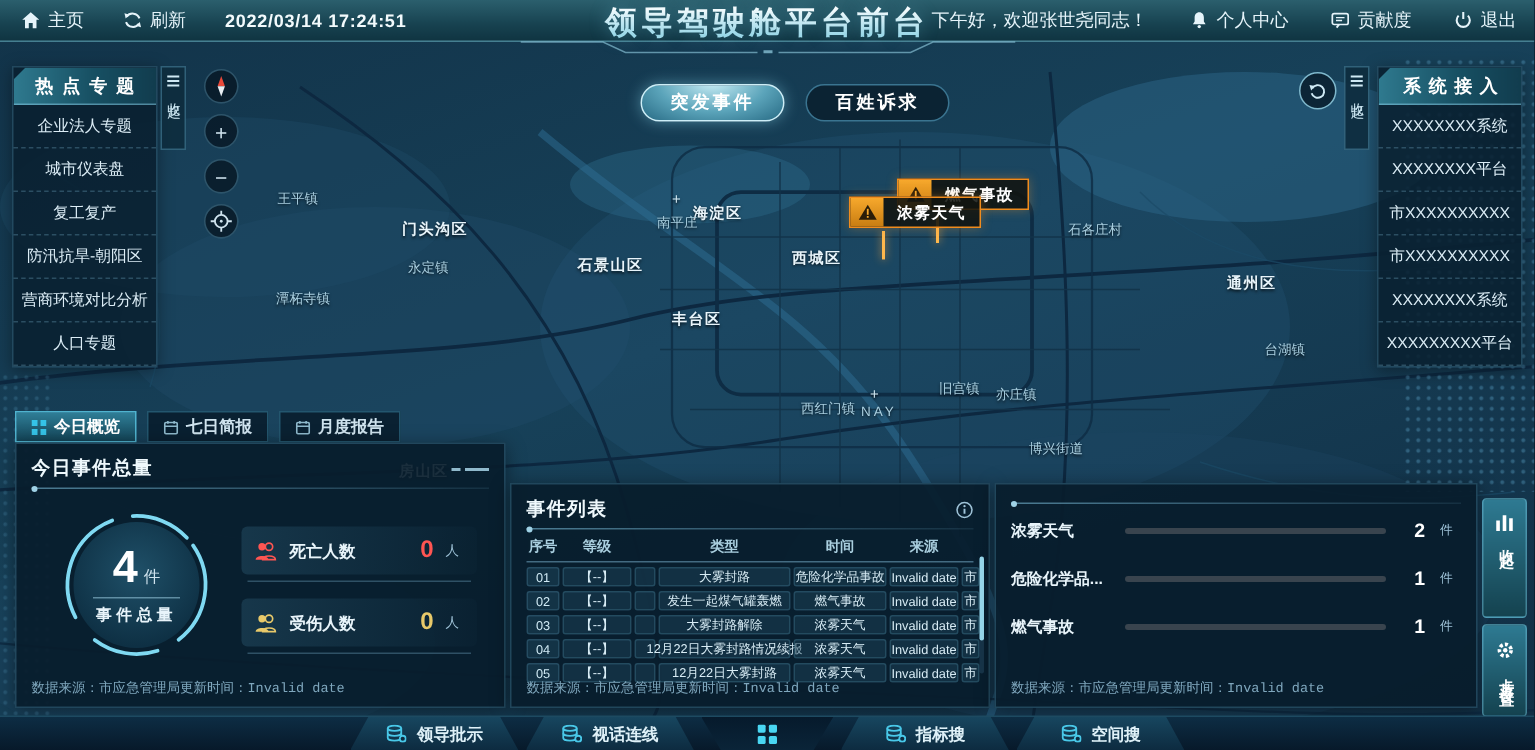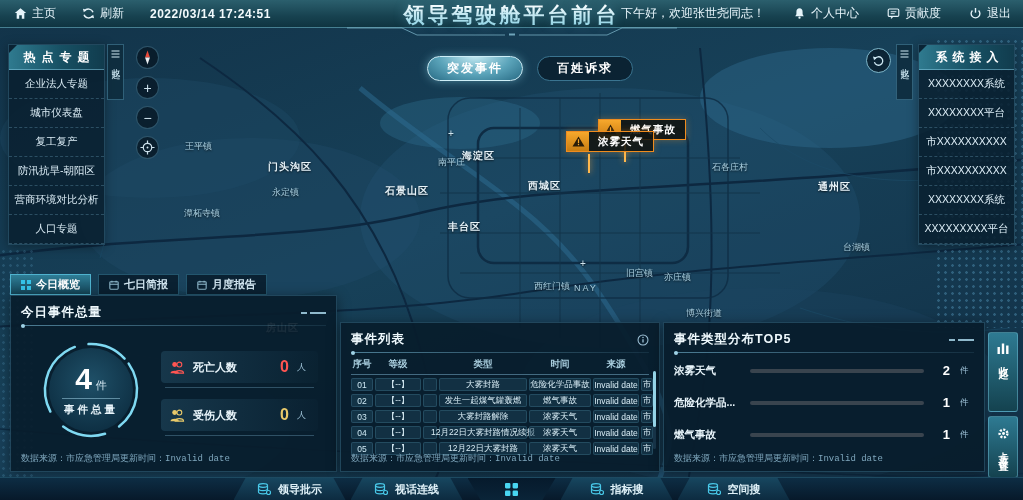--- a/index.html
+++ b/index.html
@@ -24,21 +24,21 @@
     background:linear-gradient(180deg,#ffffff 20%,#9fd9e8 80%); -webkit-background-clip:text; background-clip:text;
     -webkit-text-fill-color:transparent; text-shadow:0 0 12px rgba(120,210,235,.35); }
   .title-deco { display:block; margin:-2px auto 0; }
 
   
   .map { position:absolute; inset:28px 0 0 0; }
   .map svg.roads { position:absolute; left:0; top:0; }
   .dots { position:absolute; background-image:radial-gradient(rgba(110,190,230,.30) 1px,transparent 1.6px);
     background-size:7px 7px; pointer-events:none; }
   .map-label { position:absolute; font-size:9px; color:#a9cfe0; white-space:nowrap;
-    text-shadow:0 1px 2px rgba(0,0,0,.7);margin-top:14px; }
+    text-shadow:0 1px 2px rgba(0,0,0,.7); }
   .map-label.district { font-size:10px; color:#e8f4fa; font-weight:bold; letter-spacing:1px; }
   .cross { position:absolute; color:#cfe6f0; font-size:10px; text-shadow:0 1px 2px rgba(0,0,0,.7); }
 
   
   .map-btns { position:absolute; left:427px; top:28px; display:flex; gap:14px; z-index:20; }
   .pill { height:25px; min-width:96px; padding:0 18px; border-radius:13px; display:flex; align-items:center;
     justify-content:center; font-size:12px; font-weight:bold; letter-spacing:2px; color:#fff; cursor:pointer; }
   .pill.active { background:radial-gradient(ellipse at 50% -10%,#c9eef6 0%,#5ba4ba 55%,#276a84 100%);
     border:1px solid #cdeef7; box-shadow:0 0 10px rgba(140,220,240,.45); }
   .pill.ghost { background:rgba(9,30,46,.85); border:1px solid #3a7490; }
@@ -191,21 +191,21 @@
 
     <span class="map-label" style="left:185px;top:98px">王平镇</span>
     <span class="map-label district" style="left:268px;top:118px">门头沟区</span>
     <span class="map-label" style="left:272px;top:144px">永定镇</span>
     <span class="map-label" style="left:184px;top:165px">潭柘寺镇</span>
     <span class="map-label district" style="left:385px;top:142px">石景山区</span>
     <span class="map-label district" style="left:462px;top:107px">海淀区</span>
     <span class="map-label district" style="left:448px;top:178px">丰台区</span>
     <span class="map-label district" style="left:528px;top:137px">西城区</span>
     <span class="map-label" style="left:438px;top:114px">南平庄</span>
-    <span class="map-label district" style="left:818px;top:138px">通州区</span>
+    <span class="map-label district" style="left:818px;top:154px">通州区</span>
     <span class="map-label" style="left:843px;top:199px">台湖镇</span>
     <span class="map-label" style="left:626px;top:225px">旧宫镇</span>
     <span class="map-label" style="left:664px;top:229px">亦庄镇</span>
     <span class="map-label" style="left:534px;top:238px">西红门镇</span>
     <span class="map-label" style="left:686px;top:265px">博兴街道</span>
     <span class="map-label district" style="left:266px;top:279px">房山区</span>
     <span class="map-label" style="left:712px;top:119px">石各庄村</span>
     <span class="cross" style="left:580px;top:230px">+</span>
     <span class="map-label" style="left:574px;top:241px;letter-spacing:2px">NAY</span>
     <span class="cross" style="left:448px;top:100px">+</span>
@@ -497,27 +497,20 @@
     <div class="ev-scroll">
         <i></i>
       </div>
     <div class="card-footer">
       <span>数据来源：市应急管理局</span>
       <span>更新时间：Invalid date</span>
     </div>
   </div>
 
   <div class="card" id="top5-card">
-    <div class="card-title-row">
-      <span class="card-title">事件类型分布TOP5</span>
-      <span class="deco-dashes">
-          <i class="d1"></i>
-          <i class="d2"></i>
-        </span>
-    </div>
     <div class="title-rule"></div>
     <div class="bar-rows">
       <div class="bar-row">
         <span class="bar-label">浓雾天气</span>
         <span class="bar-track"><span class="bar-fill" style="width: 100%;"></span></span>
         <span class="bar-val">2</span>
         <span class="bar-unit">件</span>
       </div>
       <div class="bar-row">
         <span class="bar-label">危险化学品...</span>

